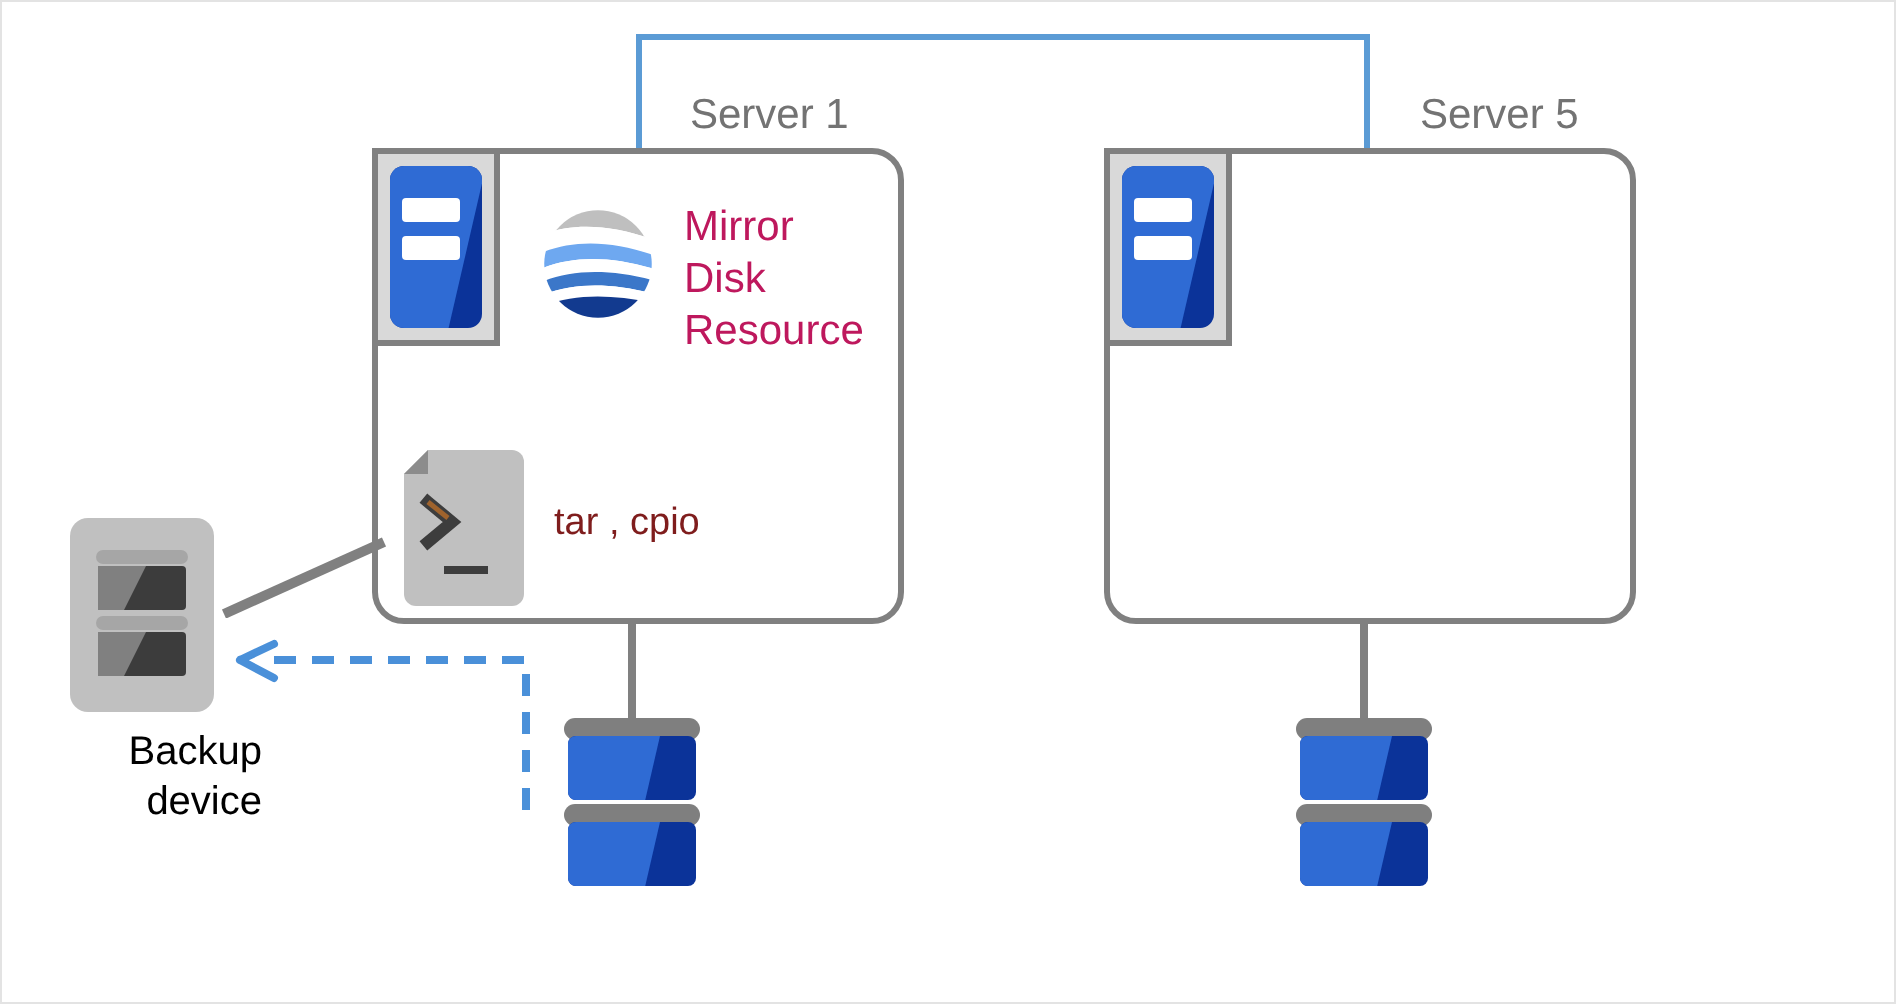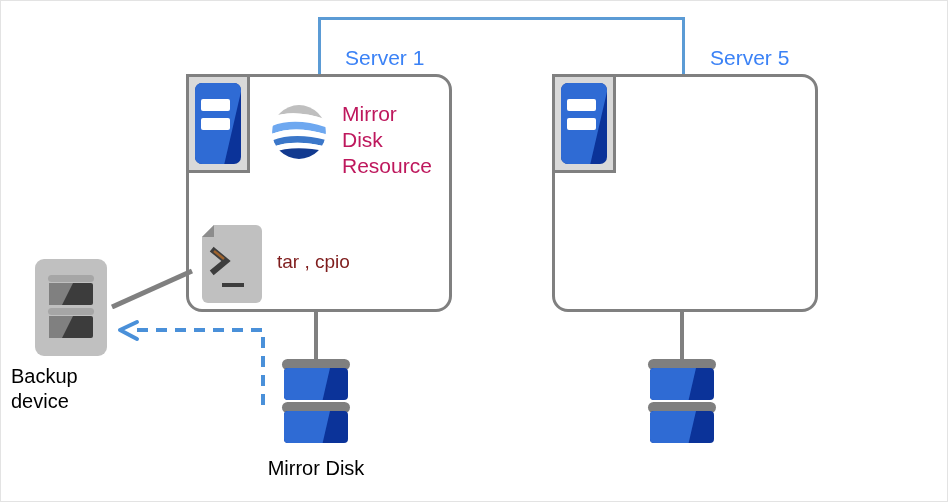--- a/index.html
+++ b/index.html
@@ -22,21 +22,21 @@
     border-radius:16px;
     box-sizing:border-box;
   }
   #server1-box{left:185px;top:73px;width:266px;height:238px;}
   #server2-box{left:551px;top:73px;width:266px;height:238px;}
 
   
   .server-label{
     position:absolute;
     font-size:21px;
-    color:#3b82f6;
+    color:#737373;
     white-space:nowrap;
     line-height:1;
   }
   #server1-label{left:344px;top:46px;}
   #server2-label{left:709px;top:46px;}
 
   
   .net-line{position:absolute;background:#5b9bd5;}
   #net-left{left:317px;top:16px;width:3px;height:57px;}
   #net-top{left:317px;top:16px;width:367px;height:3px;}
@@ -88,21 +88,21 @@
   #tar-icon{left:201px;top:224px;width:60px;height:78px;}
   #tar-text{
     position:absolute;left:276px;top:250px;
     font-size:19px;color:#7f1d1d;white-space:nowrap;
   }
 
   
   #backup-icon{left:34px;top:258px;width:72px;height:97px;}
   #backup-label{
     position:absolute;left:10px;top:363px;width:120px;
-    text-align:left;font-size:20px;line-height:25px;
+    text-align:right;font-size:20px;line-height:25px;
     color:#000000;white-space:pre-line;
   }
 
   
   #backup-link{
     position:absolute;left:109px;top:264px;width:84px;height:44px;
   }
 
   
   #backup-arrow{
@@ -244,15 +244,14 @@
     <div class="disk-body disk-b2"></div>
   </div>
 
   <div class="disk-stack abs" id="disk2">
     <div class="disk-plate disk-p1"></div>
     <div class="disk-body disk-b1"></div>
     <div class="disk-plate disk-p2"></div>
     <div class="disk-body disk-b2"></div>
   </div>
 
-  <div id="mirrordisk-label">Mirror Disk</div>
 
 </div>
 
 </body></html>

